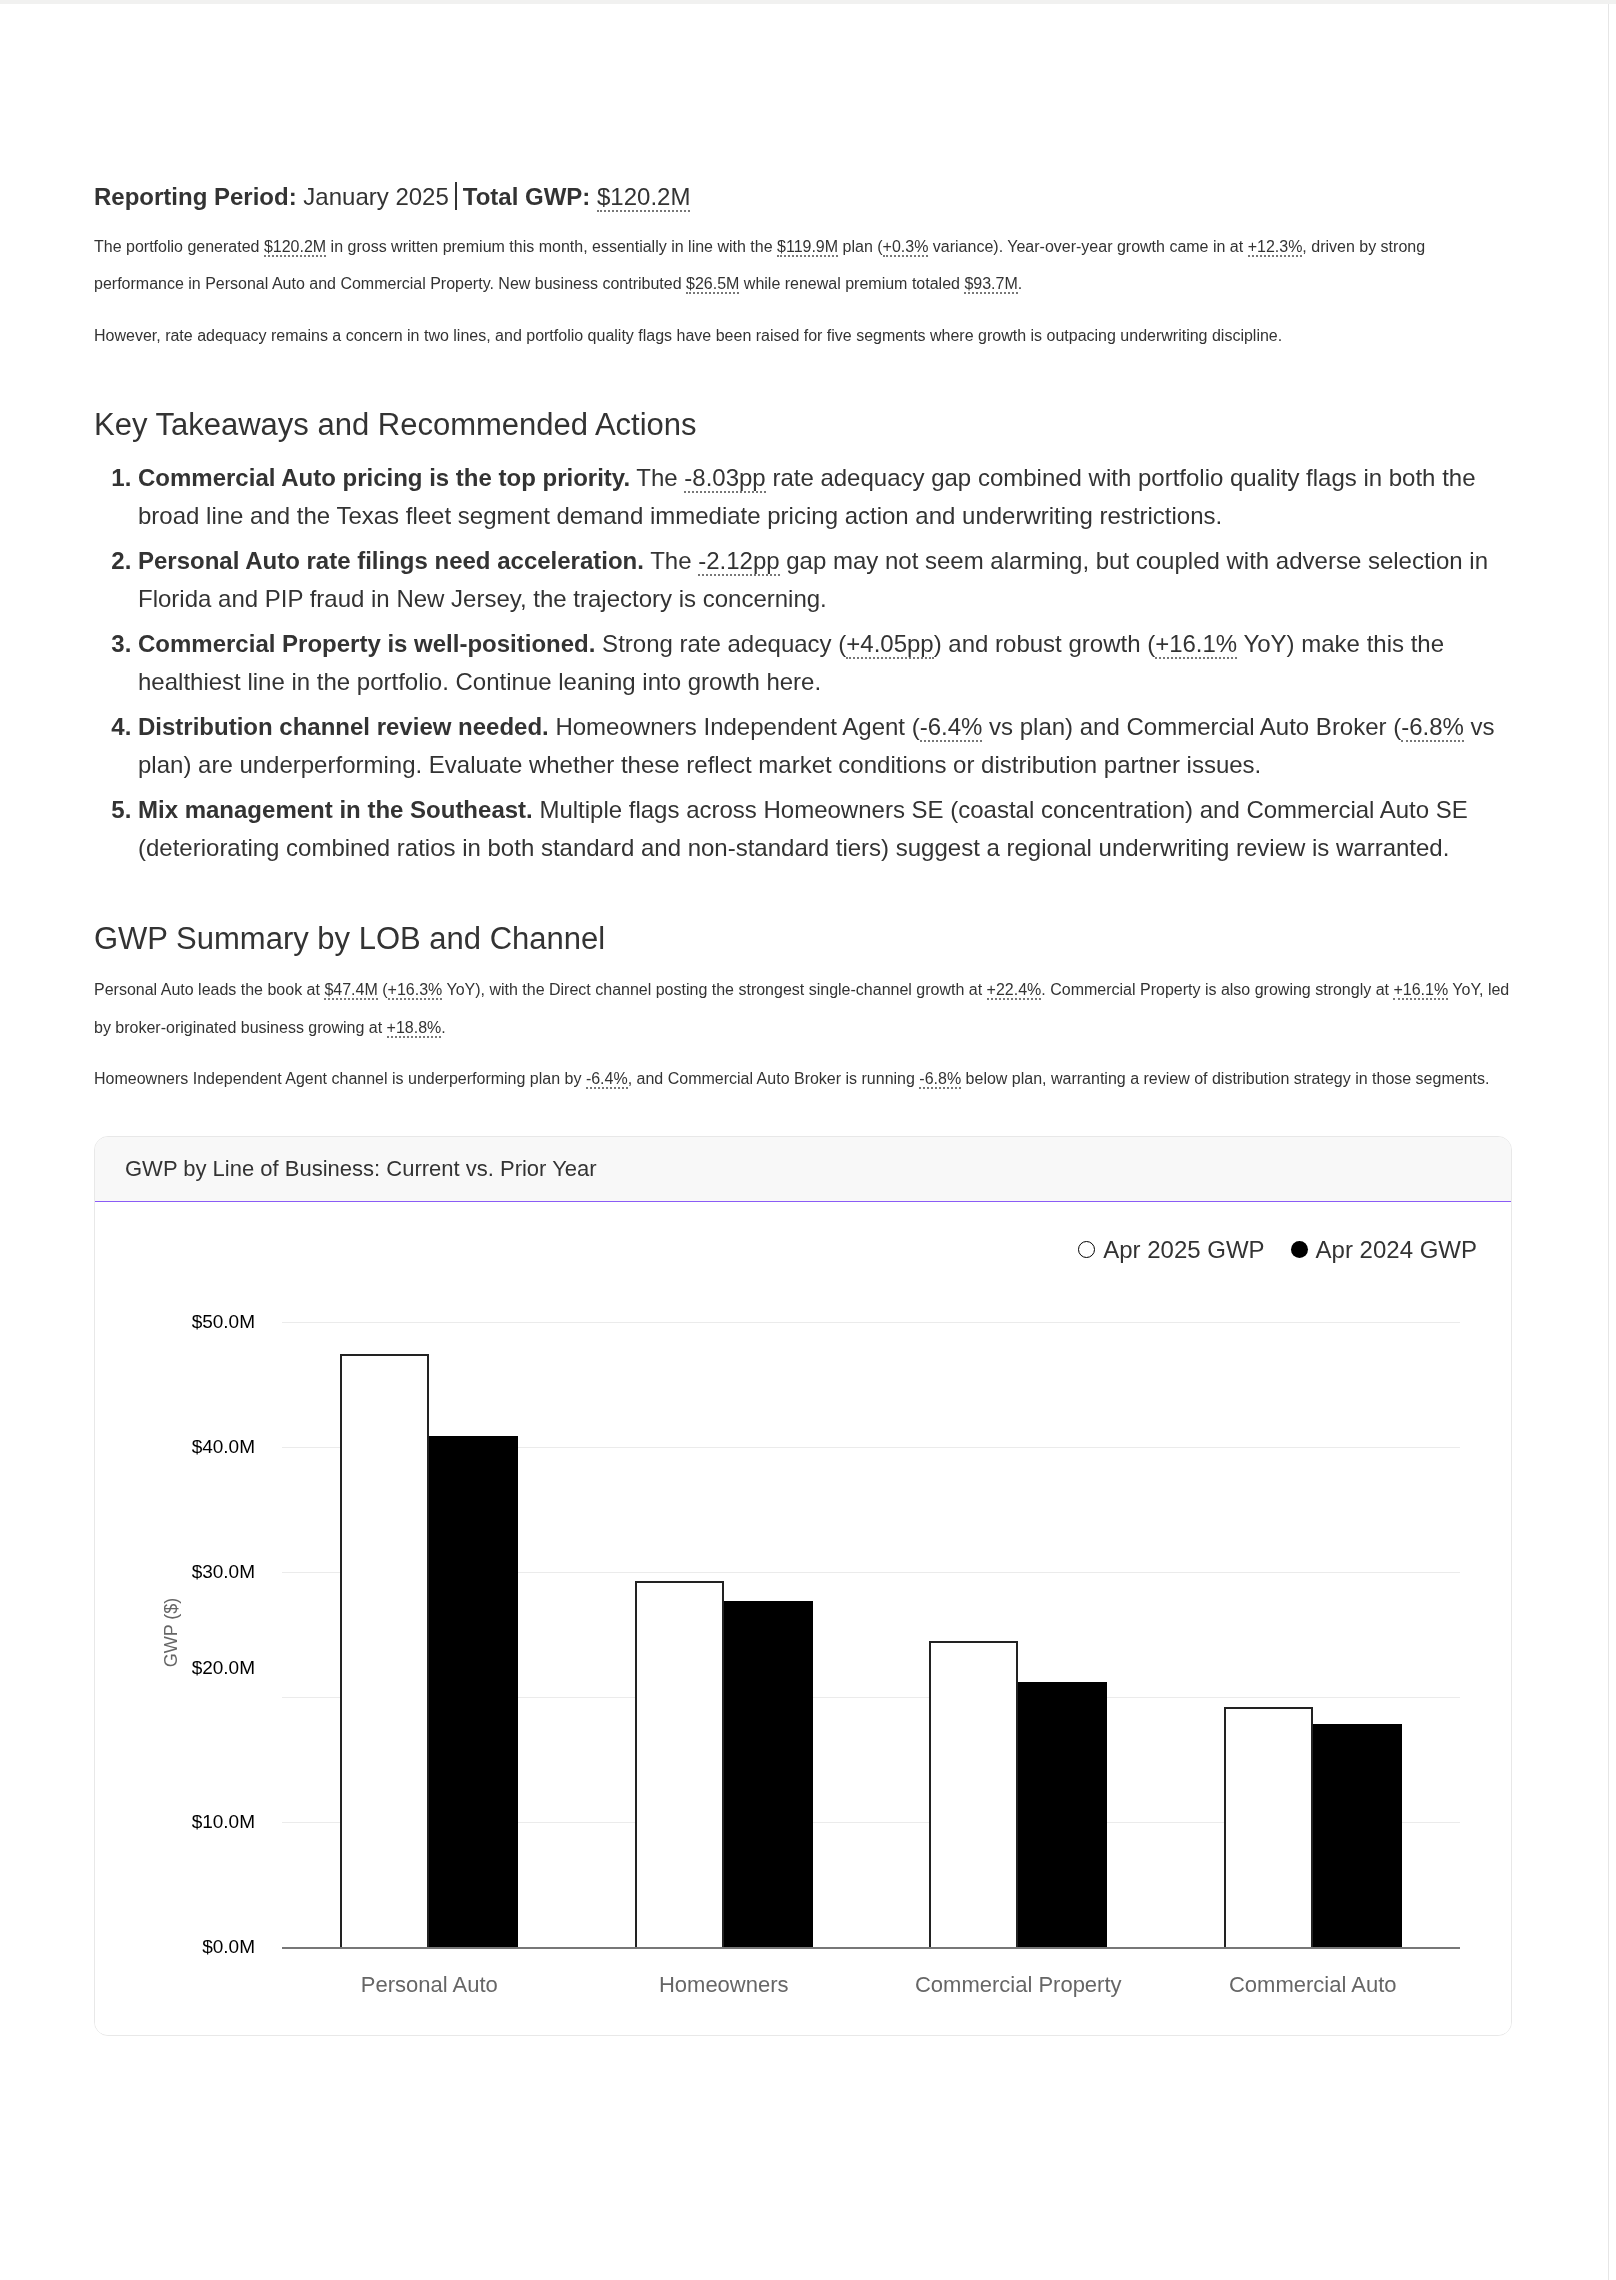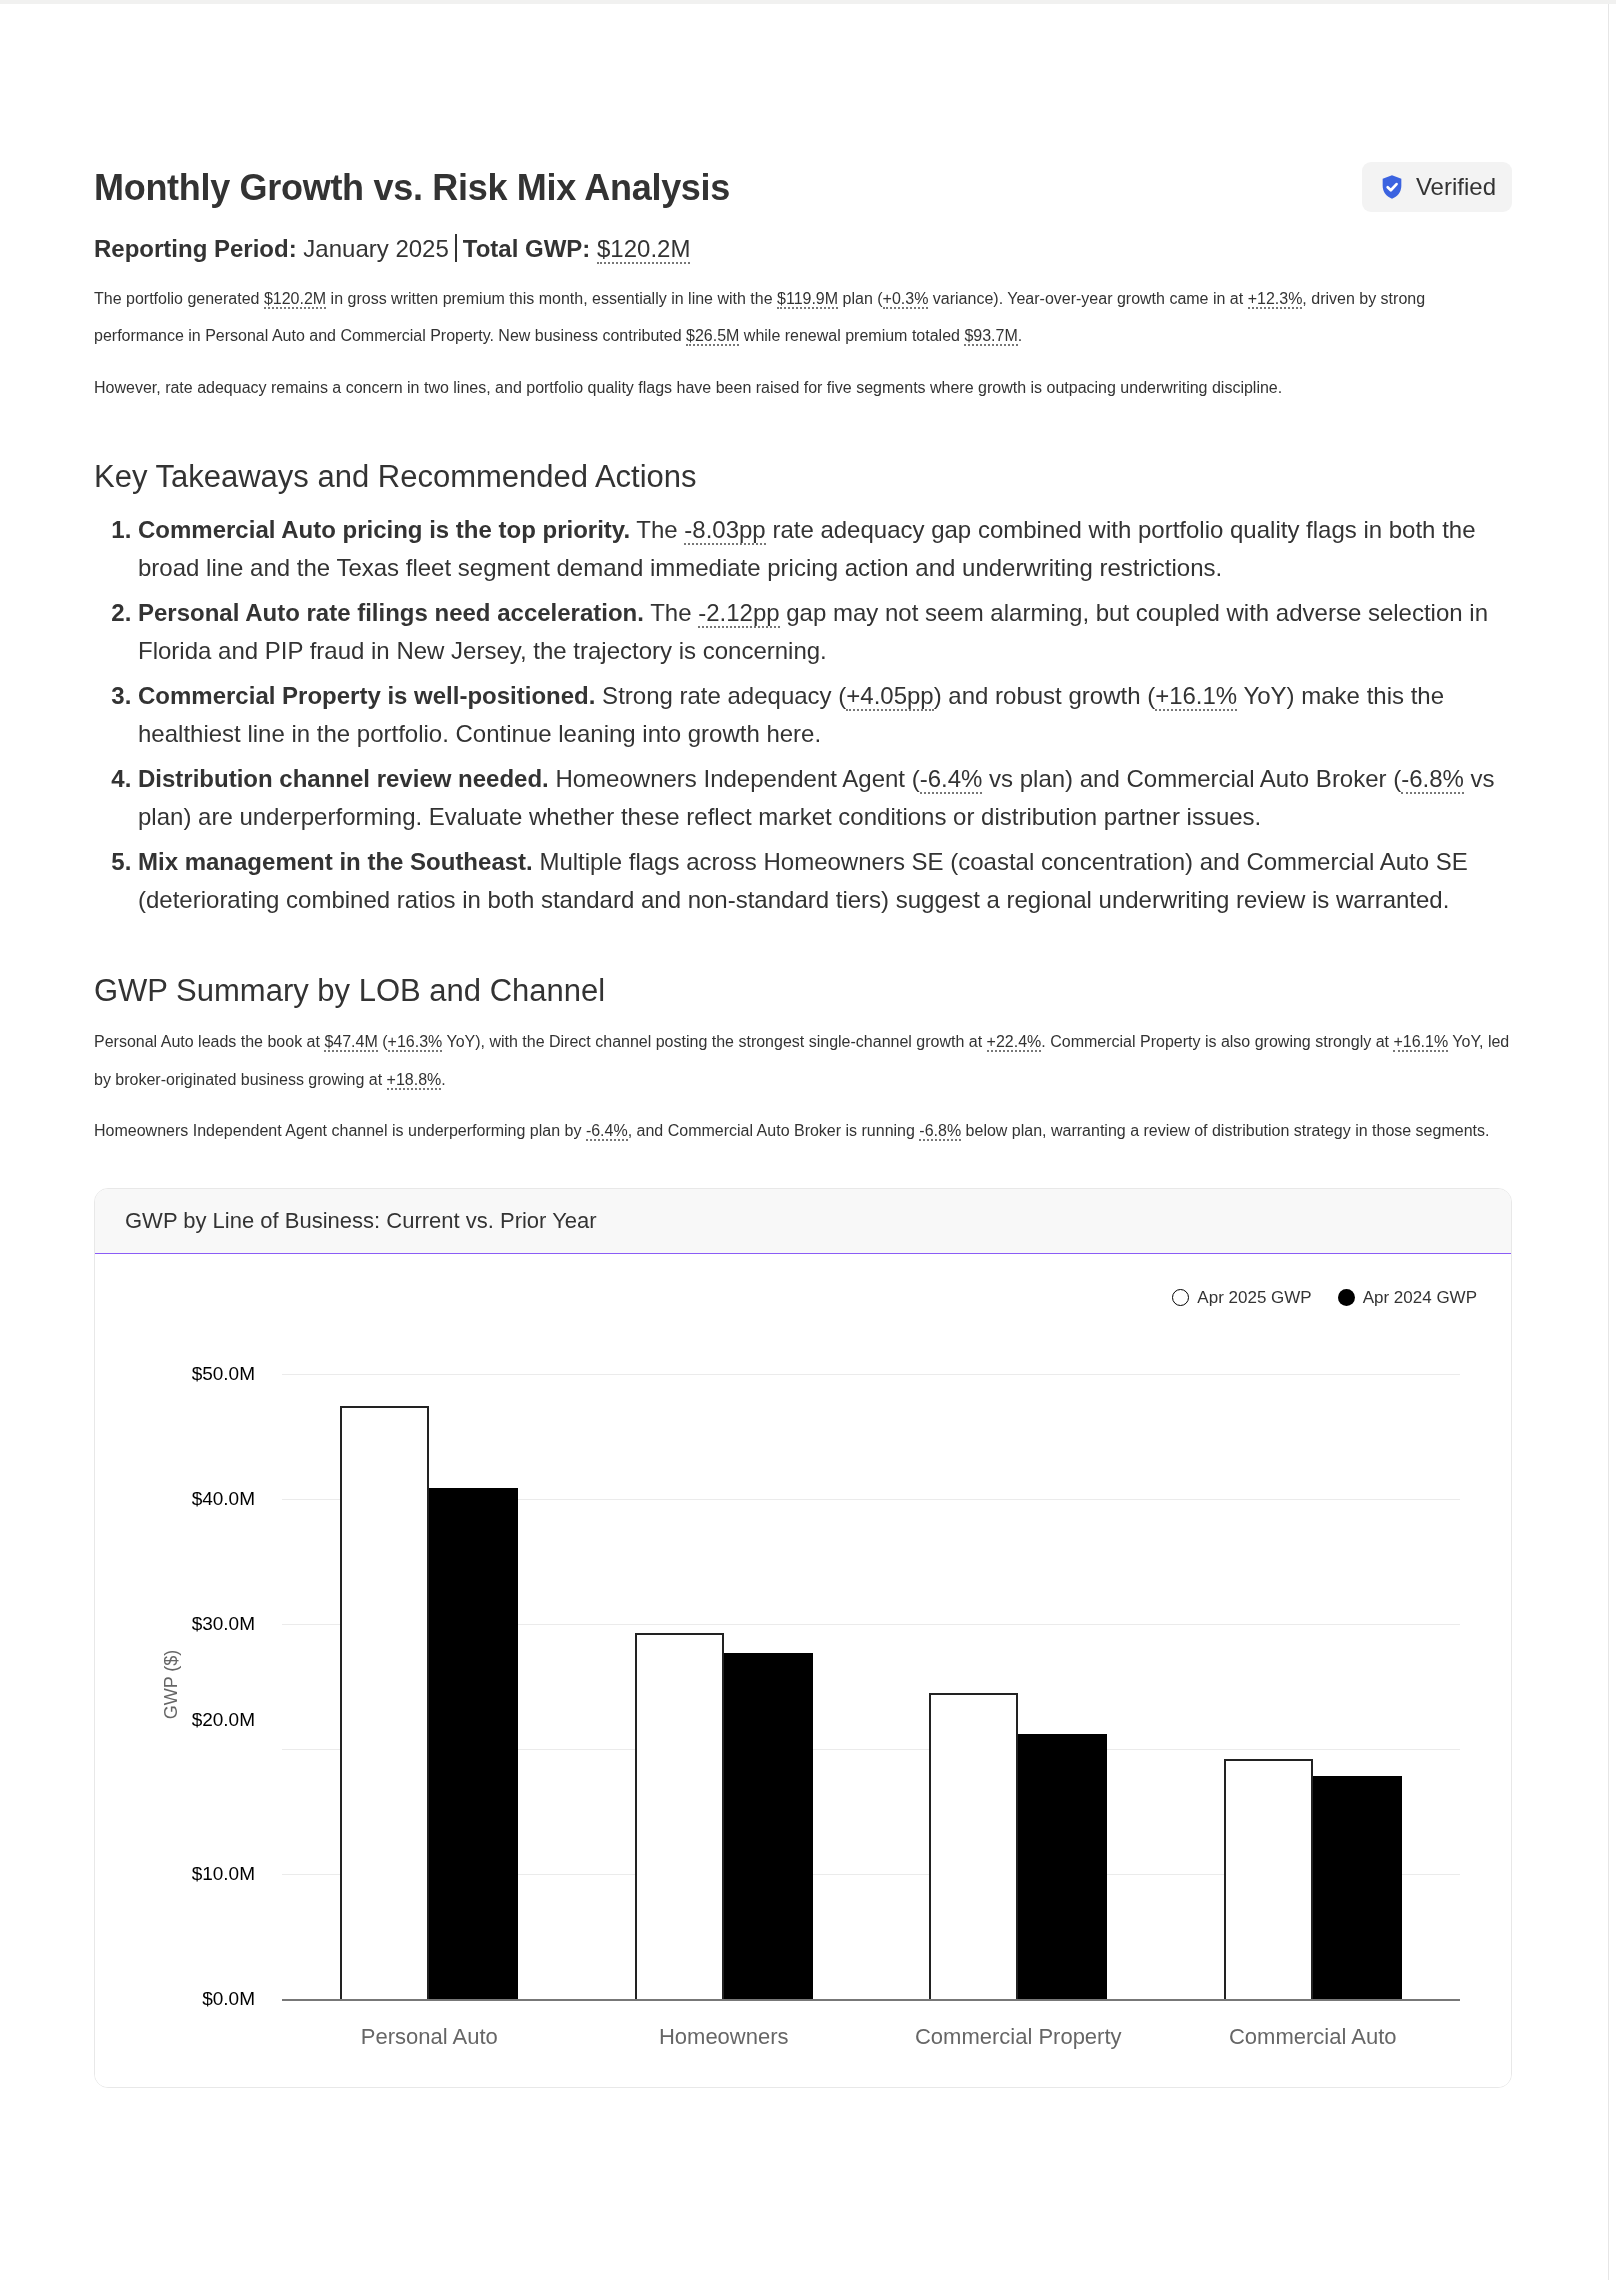--- a/index.html
+++ b/index.html
@@ -19,21 +19,21 @@
     p.body { font-size: 16px; line-height: 37.5px; color: #333; margin-top: 14px; }
     p.body + p.body { margin-top: 14px; }
     h2 { font-size: 31px; font-weight: 500; color: #333; margin-top: 52px; line-height: 1.2; }
     ol.takeaways { margin-top: 16px; padding-left: 44px; font-size: 24px; line-height: 37.5px; }
     ol.takeaways li { margin-bottom: 8px; padding-left: 0; }
     ol.takeaways li::marker { font-weight: 700; }
     ol.takeaways b { font-weight: 700; }
     .chart-card { margin-top: 38px; border: 1px solid #e8e8e8; border-radius: 14px; width: 1418px; height: 900px; overflow: hidden; }
     .chart-header { background: #f8f8f8; border-bottom: 1px solid #8b5cf6; height: 65px; padding: 0 30px; display: flex; align-items: center; font-size: 22px; color: #333; }
     .chart-body { position: relative; height: 835px; background: #ffffff; }
-    .legend { position: absolute; right: 34px; top: 34px; display: flex; gap: 26px; font-size: 17px; color: #333; align-items: center; }
+    .legend { position: absolute; right: 34px; top: 34px; display: flex; gap: 26px; font-size: 24px; color: #333; align-items: center; }
     .legend-item { display: flex; align-items: center; gap: 8px; }
     .dot { width: 17px; height: 17px; border-radius: 50%; display: inline-block; }
     .dot.open { border: 1.5px solid #000; background: #fff; }
     .dot.filled { background: #000; }
     .plot { position: absolute; left: 0; top: 0; width: 1418px; height: 835px; }
     .ylab { position: absolute; font-size: 19px; color: #000; text-align: right; width: 120px; }
     .gridline { position: absolute; height: 1px; background: #ebebeb; }
     .axisline { position: absolute; height: 2px; background: #777; }
     .bar { position: absolute; }
     .bar.cur { background: #ffffff; border: 2px solid #222; border-bottom: none; }
@@ -42,30 +42,20 @@
     .ytitle { position: absolute; font-size: 18px; color: #666; transform: rotate(-90deg); transform-origin: center; white-space: nowrap; }
   </style>
 </head>
 <body>
 
 <div class="topbar"></div>
 <div class="scrollbar-track"></div>
 
 <div class="page">
 
-  <div class="title-row">
-    <h1>Monthly Growth vs. Risk Mix Analysis</h1>
-    <div class="verified">
-      <svg viewBox="0 0 24 24">
-        <path d="M12 2 L20 5 V11 C20 16.5 16.5 20.5 12 22 C7.5 20.5 4 16.5 4 11 V5 Z" fill="#3b63e0"></path>
-        <path d="M8.3 12.2 L11 14.8 L15.9 9.5" stroke="#ffffff" stroke-width="2.3" fill="none" stroke-linecap="round" stroke-linejoin="round"></path>
-      </svg>
-      <span>Verified</span>
-    </div>
-  </div>
 
   <div class="meta">
     <b>Reporting Period:</b>
     <span>January 2025</span><span class="sep"></span><b>Total GWP:</b>
     <span class="num">$120.2M</span>
   </div>
 
   <p class="body"><span>The portfolio generated </span><span class="num">$120.2M</span><span> in gross written premium this month, essentially in line with the </span><span class="num">$119.9M</span><span> plan (</span><span class="num">+0.3%</span><span> variance). Year-over-year growth came in at </span><span class="num">+12.3%</span><span>, driven by strong performance in Personal Auto and Commercial Property. New business contributed </span><span class="num">$26.5M</span><span> while renewal premium totaled </span><span class="num">$93.7M</span><span>.</span></p>
 
   <p class="body">However, rate adequacy remains a concern in two lines, and portfolio quality flags have been raised for five segments where growth is outpacing underwriting discipline.</p>

